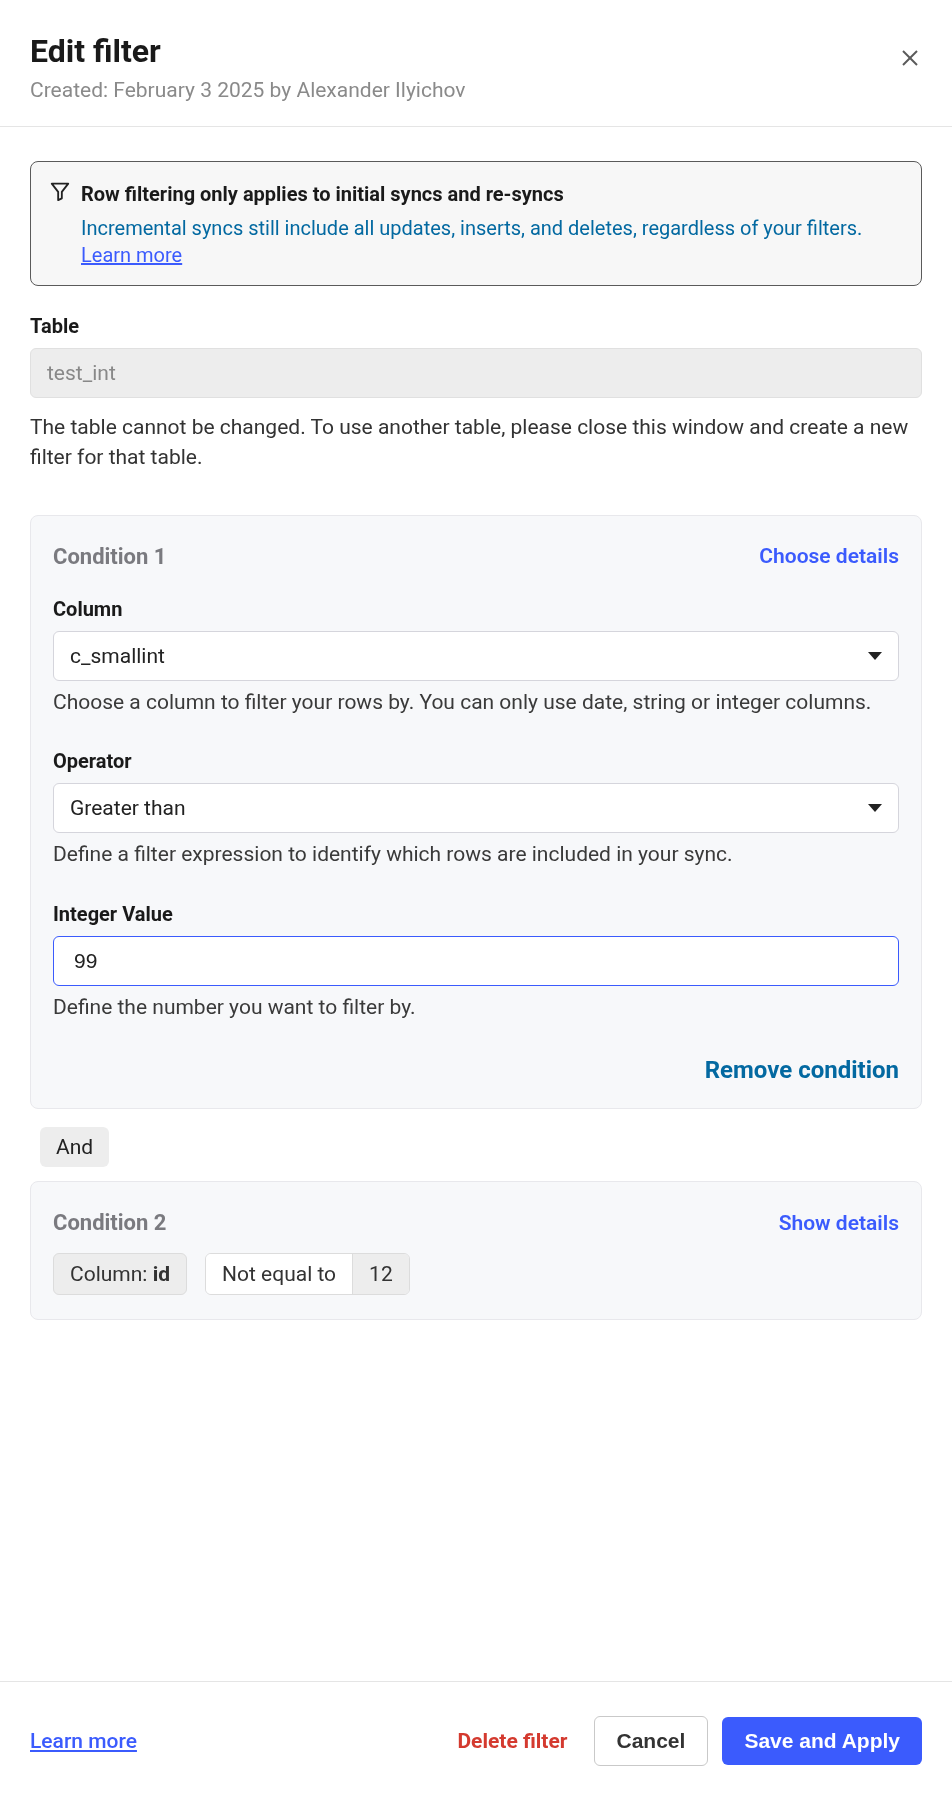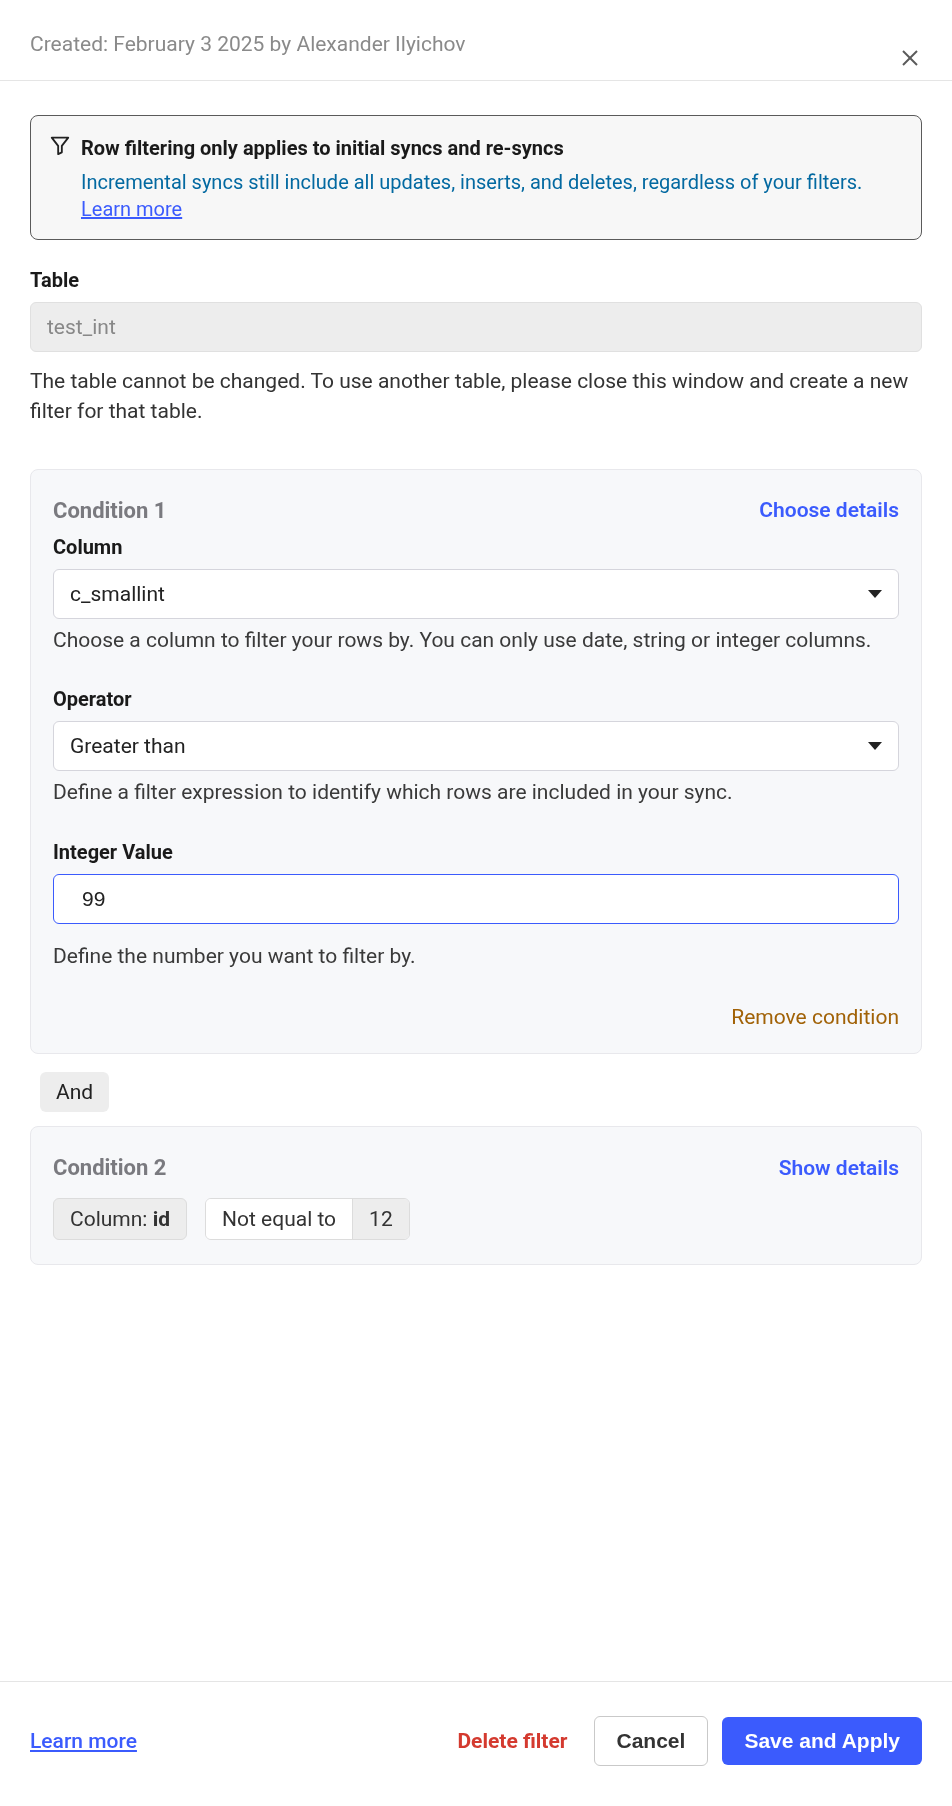--- a/index.html
+++ b/index.html
@@ -96,21 +96,21 @@
     background: #f7f8fa;
     border: 1px solid #e8e8ec;
     border-radius: 8px;
     padding: 28px 22px 24px 22px;
     margin-bottom: 14px;
   }
   .condition-header {
     display: flex;
     justify-content: space-between;
     align-items: center;
-    margin-bottom: 12px;
+    margin-bottom: 28px;
   }
   .condition-title {
     font-size: 22px;
     font-weight: 700;
     color: #7a7a7f;
   }
   .detail-toggle {
     color: #3b5bfd;
     font-size: 21px;
     font-weight: 600;
@@ -147,33 +147,33 @@
     font-size: 21px;
     color: #3a3a3a;
     line-height: 1.45;
     margin-bottom: 32px;
   }
   .text-input {
     width: 100%;
     background: #fff;
     border: 1px solid #3b5bfd;
     border-radius: 6px;
-    padding: 12px 28px;
+    padding: 12px 20px;
     font-size: 21px;
     color: #222;
-    margin-bottom: 17px;
+    margin-bottom: 6px;
   }
   .remove-row {
     text-align: right;
     margin-top: 34px;
   }
   .remove-link {
-    color: #a16207;
-    font-size: 21px;
-    font-weight: 400;
+    color: #0369a1;
+    font-size: 24px;
+    font-weight: 700;
     cursor: pointer;
   }
   .and-chip {
     display: inline-block;
     background: #ededed;
     border-radius: 6px;
     padding: 8px 16px;
     font-size: 21px;
     color: #222;
     margin-left: 10px;
@@ -261,20 +261,21 @@
     padding: 12px 22px;
     font-size: 21px;
     font-weight: 600;
     cursor: pointer;
   }
 </style>
 </head>
 <body>
 
 <div class="header">
+  <h1>Edit filter</h1>
   <div class="subtitle">Created: February 3 2025 by Alexander Ilyichov</div>
   <div class="close-btn">
     <svg viewBox="0 0 24 24" width="24" height="24" stroke="currentColor" stroke-width="2" fill="none">
         <line x1="5" y1="5" x2="19" y2="19"></line>
         <line x1="19" y1="5" x2="5" y2="19"></line>
       </svg>
   </div>
 </div>
 
 <div class="content">

